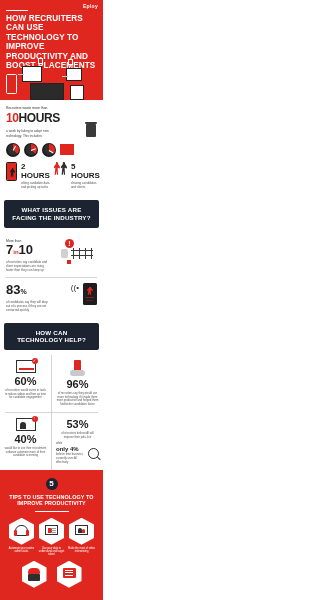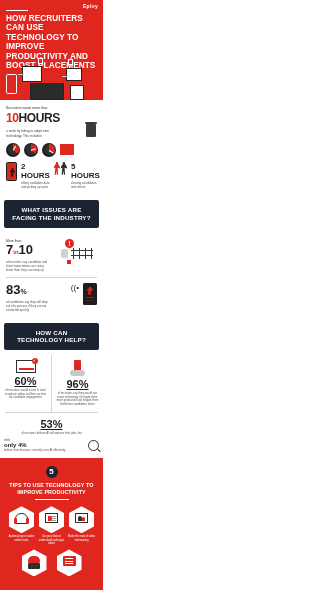--- a/index.html
+++ b/index.html
@@ -130,21 +130,21 @@
   }
   .missed .ic { width:6px; height:8px; background:#e0271f;
     clip-path:polygon(40% 0,60% 0,75% 20%,100% 38%,100% 52%,62% 46%,70% 100%,50% 100%,44% 66%,32% 100%,12% 100%,25% 44%,0 52%,0 38%,28% 20%); }
   .missed .lbl { font-size:2.4px; color:#e0271f; font-weight:bold;
     text-align:center; margin-top:1px; line-height:3px; }
 
   
   .grid2 { display:flex; background:#fff; }
   .cell { flex:1; padding:5px 4px; text-align:center; }
   .cell + .cell { border-left:.8px solid #d5d5d5; }
-  .cell-pct { font-size:11px; font-weight:bold; color:#1d1d1d; line-height:12px;text-decoration:underline; }
+  .cell-pct { font-size:11px; font-weight:bold; color:#1d1d1d; line-height:12px; }
   .cell-desc { font-size:2.8px; color:#555; line-height:3.8px; margin-top:2px; }
   .cell-small { font-size:6px; font-weight:bold; color:#1d1d1d; line-height:7px; }
   .hdivider { height:.8px; background:#d5d5d5; margin:0 5px; }
   .icon-laptop {
     width:20px; height:13px; border:.8px solid #2f2f2f; background:#fff;
     margin:0 auto 2px auto; position:relative;
   }
   .icon-laptop .chart { position:absolute; left:2px; bottom:2px;
     width:15px; height:6px;
     background:linear-gradient(to top,#e0271f 0 40%,transparent 40%); }
@@ -343,20 +343,28 @@
       </div>
       <div class="cell-pct">96%</div>
       <div class="cell-desc">of recruiters say they would use more technology if it made them more productive and helped them find better candidates faster</div>
     </div>
   </div>
 
   <div class="hdivider"></div>
 
   <div class="grid2">
     <div class="cell">
+      <div class="icon-profile">
+        <div class="av"></div>
+          <div class="badge">!</div>
+      </div>
+      <div class="cell-pct">40%</div>
+      <div class="cell-desc">would like to see their recruitment software automate more of their candidate screening</div>
+    </div>
+    <div class="cell">
       <div class="cell-pct">53%</div>
       <div class="cell-desc">of recruiters believe AI will improve their jobs, but</div>
       <div style="display:flex; align-items:center; gap:3px; margin-top:3px;">
         <div style="flex:1; text-align:left;">
           <div class="cell-desc" style="margin:0;">while</div>
           <div class="cell-small">only 4%</div>
           <div class="cell-desc" style="margin:0;">believe their business currently uses AI effectively</div>
         </div>
         <div class="mag"></div>
       </div>

